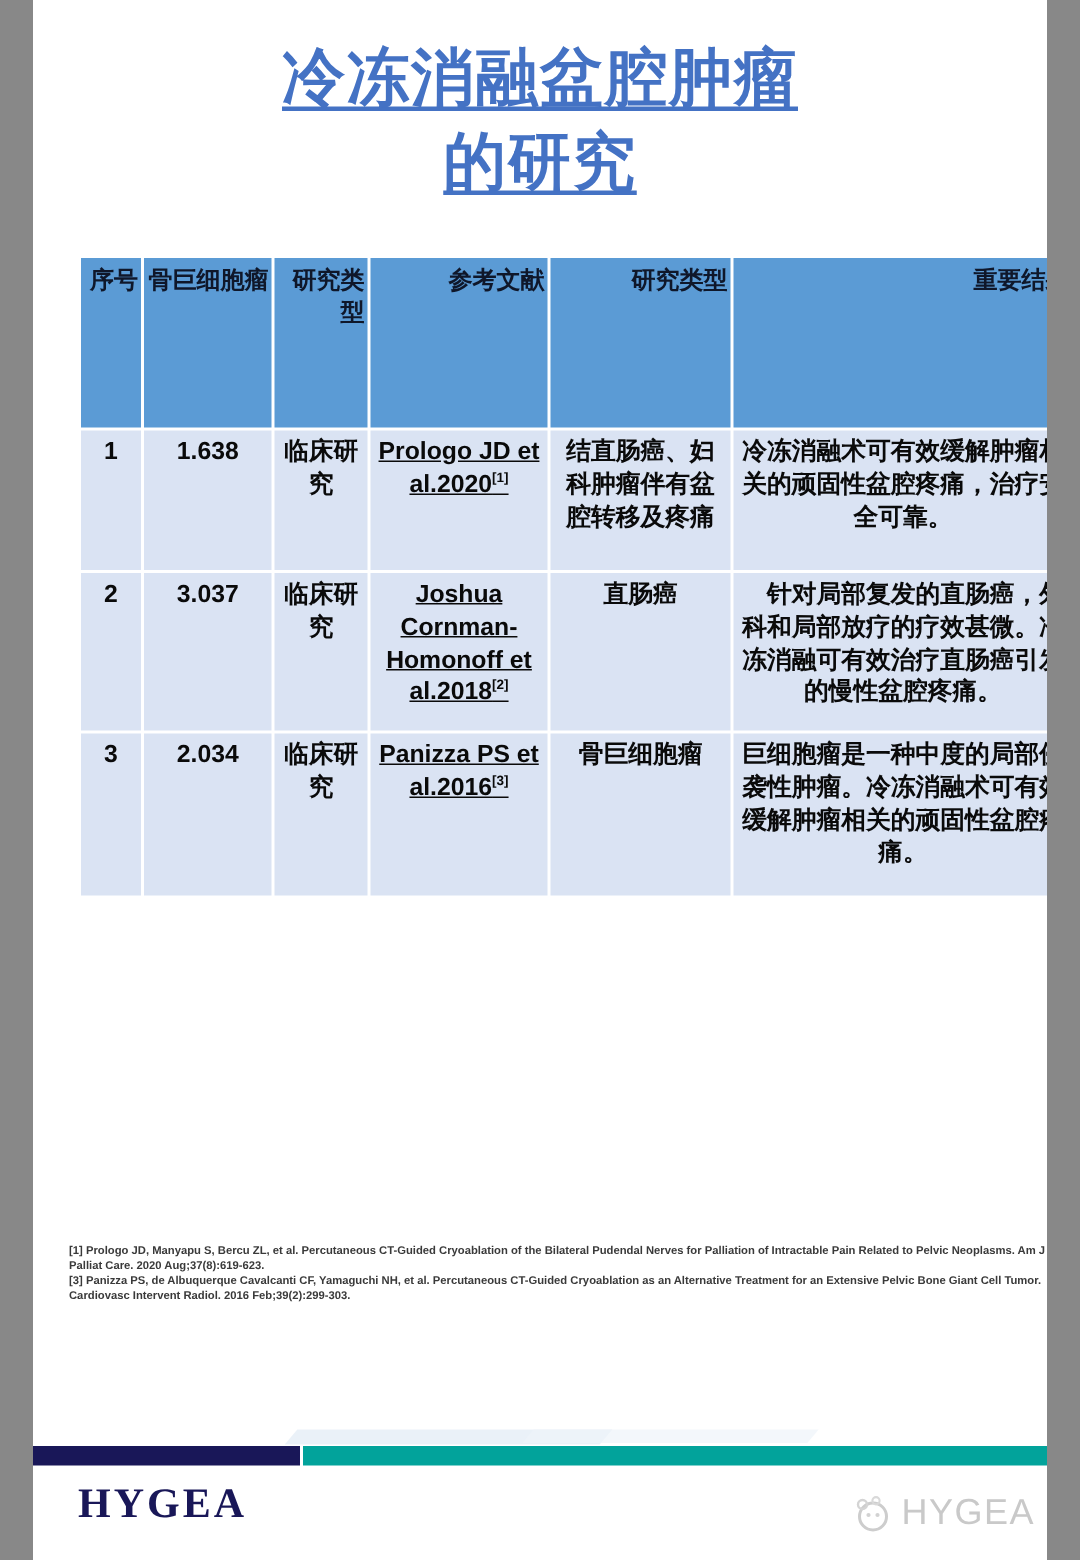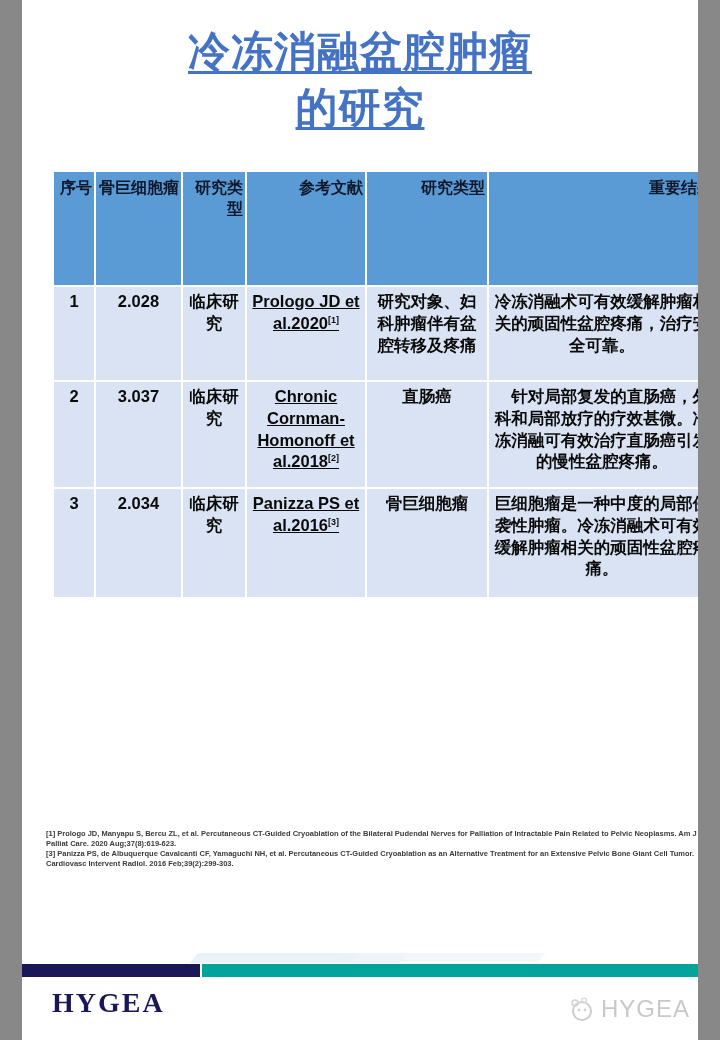--- a/index.html
+++ b/index.html
@@ -90,31 +90,31 @@
         <th>骨巨细胞瘤</th>
         <th>研究类型</th>
         <th>参考文献</th>
         <th>研究类型</th>
         <th>重要结果</th>
       </tr>
     </thead>
     <tbody>
       <tr class="r1">
         <td class="num">1</td>
-        <td class="num">2.028</td>
+        <td class="num">1.638</td>
         <td>临床研究</td>
         <td class="ref"><span>Prologo JD et al.2020</span><sup>[1]</sup></td>
-        <td>研究对象、妇科肿瘤伴有盆腔转移及疼痛</td>
+        <td>结直肠癌、妇科肿瘤伴有盆腔转移及疼痛</td>
         <td class="result">冷冻消融术可有效缓解肿瘤相关的顽固性盆腔疼痛，治疗安全可靠。</td>
       </tr>
       <tr class="r2">
         <td class="num">2</td>
         <td class="num">3.037</td>
         <td>临床研究</td>
-        <td class="ref"><span>Chronic Cornman-Homonoff et al.2018</span><sup>[2]</sup></td>
+        <td class="ref"><span>Joshua Cornman-Homonoff et al.2018</span><sup>[2]</sup></td>
         <td>直肠癌</td>
         <td class="result">　针对局部复发的直肠癌，外科和局部放疗的疗效甚微。冷冻消融可有效治疗直肠癌引发的慢性盆腔疼痛。</td>
       </tr>
       <tr class="r3">
         <td class="num">3</td>
         <td class="num">2.034</td>
         <td>临床研究</td>
         <td class="ref"><span>Panizza PS et al.2016</span><sup>[3]</sup></td>
         <td>骨巨细胞瘤</td>
         <td class="result">巨细胞瘤是一种中度的局部侵袭性肿瘤。冷冻消融术可有效缓解肿瘤相关的顽固性盆腔疼痛。</td>

